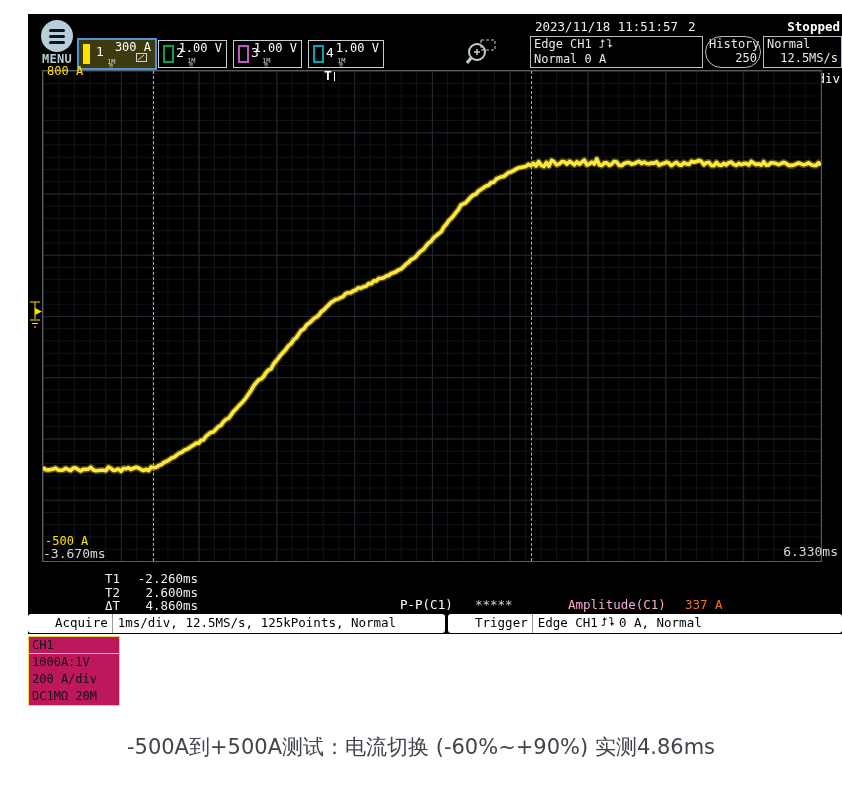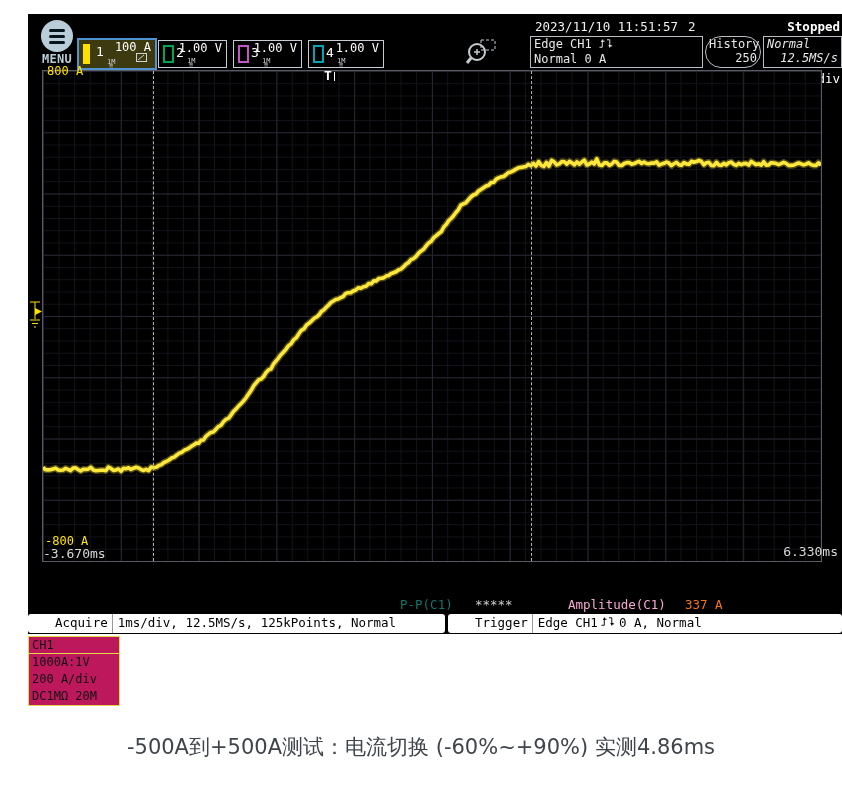--- a/index.html
+++ b/index.html
@@ -30,21 +30,21 @@
   .zoomtool{position:absolute;left:436px;top:25px;}
 
   
   .hdr-date{position:absolute;left:507px;top:6px;font-size:12.5px;color:#f0f0f0;}
   .hdr-count{position:absolute;left:660px;top:6px;font-size:12.5px;color:#f0f0f0;}
   .hdr-state{position:absolute;right:2px;top:6px;font-size:12.5px;font-weight:bold;color:#fff;}
   .hbox{position:absolute;top:22px;height:32px;border:1px solid #b8bec4;font-size:12px;padding:1px 3px;box-sizing:border-box;}
   .hbox .r{text-align:right;}
   .trigbox{left:502px;width:173px;}
   .histbox{left:677px;width:56px;border-radius:16px;}
-  .recbox{left:735px;width:79px;font-style:italic;}
+  .recbox{left:735px;width:79px;}
   .tbdiv{position:absolute;right:2px;top:58px;font-size:12.5px;color:#fff;}
 
   
   .grat{position:absolute;left:14px;top:56px;width:778px;height:490px;box-sizing:content-box;
         border:1px solid #5a5a62;background-color:#000;
         background-image:
           linear-gradient(#262631 1px, transparent 1px),
           linear-gradient(90deg,#262631 1px, transparent 1px),
           linear-gradient(#13131a 1px, transparent 1px),
           linear-gradient(90deg,#13131a 1px, transparent 1px);
@@ -57,21 +57,21 @@
   .amp-top{position:absolute;left:19px;top:51px;font-size:12px;color:#ffe100;}
   .amp-bot{position:absolute;left:17px;top:521px;font-size:12px;color:#ffe100;}
   .time-l{position:absolute;left:15px;top:533px;font-size:13px;color:#d8d8d8;}
   .time-r{position:absolute;right:4px;top:531px;font-size:13px;color:#d8d8d8;}
   .lvlmark{position:absolute;left:0px;top:285px;}
 
   
   .meas{position:absolute;left:77px;top:558px;font-size:12.5px;color:#f0f0f0;}
   .meas .row{height:13.5px;}
   .mval{display:inline-block;width:78px;text-align:right;}
-  .ppl{position:absolute;left:372px;top:584px;font-size:12.5px;color:#0f766e;}
+  .ppl{position:absolute;left:372px;top:584px;font-size:12.5px;color:#ffffff;}
   .ppv{position:absolute;left:447px;top:584px;font-size:12.5px;color:#cfcfcf;}
   .ampl{position:absolute;left:540px;top:584px;font-size:12.5px;color:#f9a8d4;}
   .ampv{position:absolute;left:657px;top:584px;font-size:12.5px;color:#f97316;}
 
   
   .bar{position:absolute;top:600px;height:19px;background:#fff;color:#000;border-radius:3px;
        display:flex;align-items:center;font-size:12.5px;}
   .acqbar{left:0px;width:417px;}
   .trgbar{left:420px;width:394px;}
   .bar .blabel{padding:0 4px 0 3px;border-right:1px solid #9a9a9a;height:100%;display:flex;align-items:center;margin-left:24px;}
@@ -100,21 +100,21 @@
           <i></i>
           <i></i>
           <i></i>
         </div>
       <div class="menu-label">MENU</div>
     </div>
 
     <div class="chbox sel" style="left:49px;width:76px;">
       <span class="cbar" style="border-color: rgb(255, 225, 0); background: rgb(255, 225, 0);"></span>
       <span class="cnum">1</span>
-      <span class="cval">100 A</span>
+      <span class="cval">300 A</span>
       <span class="coup">
           <i>1M</i>
           <i>≡</i>
         </span>
       <span class="probe-ico">
         <svg width="11" height="9" viewBox="0 0 11 9">
             <rect x="0.5" y="0.5" width="10" height="8" fill="none" stroke="#cfd4d8"></rect>
             <line x1="2" y1="7" x2="8" y2="2" stroke="#cfd4d8"></line>
           </svg>
       </span>
@@ -150,21 +150,21 @@
     <div class="zoomtool">
       <svg width="34" height="28" viewBox="0 0 34 28">
         <rect x="17" y="1" width="14" height="10" fill="none" stroke="#c4ccd0" stroke-dasharray="3 2"></rect>
         <circle cx="13" cy="13" r="8" fill="none" stroke="#c4ccd0" stroke-width="2"></circle>
         <line x1="10" y1="13" x2="16" y2="13" stroke="#c4ccd0" stroke-width="1.5"></line>
         <line x1="13" y1="10" x2="13" y2="16" stroke="#c4ccd0" stroke-width="1.5"></line>
         <line x1="7" y1="19" x2="3" y2="24" stroke="#c4ccd0" stroke-width="3"></line>
       </svg>
     </div>
 
-    <div class="hdr-date">2023/11/10 11:51:57</div>
+    <div class="hdr-date">2023/11/18 11:51:57</div>
     <div class="hdr-count">2</div>
     <div class="hdr-state">Stopped</div>
 
     <div class="hbox trigbox">
       <div><span>Edge CH1</span>
         <span class="edge-ico">
           <svg width="15" height="11" viewBox="0 0 16 11" stroke="#e8e8e8" fill="none">
             <path d="M0.5 9.5 H3.5 V3 H6"></path>
               <path d="M2 4 L3.5 0.8 L5 4 Z" fill="#e8e8e8" stroke="none"></path>
             <path d="M8.5 1.5 H11.5 V8 H14"></path>
@@ -187,35 +187,40 @@
       <svg id="wave" width="778" height="490">
         <path id="wglow" fill="none" stroke="#b7a81f" stroke-width="6.5" stroke-opacity="0.45" stroke-linejoin="round" d="M0.0,396.2L2.5,398.7L5.0,398.9L7.5,398.7L10.1,398.0L12.6,397.1L15.1,399.0L17.6,399.2L20.1,399.0L22.6,397.3L25.1,398.5L27.7,399.6L30.2,397.0L32.7,396.9L35.2,398.7L37.7,400.0L40.2,398.3L42.8,398.4L45.3,398.1L47.8,396.3L50.3,399.0L52.8,399.7L55.3,399.5L57.8,399.3L60.4,399.2L62.9,399.7L65.4,396.1L67.9,397.3L70.4,399.5L72.9,399.0L75.4,398.0L78.0,400.2L80.5,397.3L83.0,397.8L85.5,396.7L88.0,398.4L90.5,397.2L93.1,396.3L95.6,397.0L98.1,398.6L100.6,399.5L103.1,398.3L105.6,399.6L108.1,396.1L110.7,396.7L113.3,396.3L115.8,394.5L118.4,393.6L120.9,391.5L123.5,390.3L126.0,389.0L128.6,387.0L131.2,386.1L133.8,384.0L136.4,382.1L139.0,381.2L141.6,379.0L143.9,378.3L146.3,376.9L148.6,375.1L150.9,373.9L153.3,372.0L155.6,372.3L157.9,369.3L160.4,369.0L162.9,365.3L165.3,363.4L167.8,361.4L170.3,360.9L172.7,358.4L175.3,355.6L177.9,354.4L180.5,350.8L183.1,348.3L185.7,347.2L188.3,343.6L190.6,340.3L192.9,338.2L195.3,335.3L197.6,333.1L199.9,330.7L202.7,327.3L205.4,323.2L208.1,319.4L210.8,314.7L213.3,311.7L215.7,308.8L218.2,308.0L220.6,305.5L223.1,301.4L225.5,298.9L228.0,298.0L230.4,293.2L232.9,290.1L235.3,287.3L237.8,283.9L240.3,281.3L242.7,278.6L245.3,274.9L247.9,272.9L250.5,268.9L253.1,266.9L255.7,263.0L258.3,259.3L260.9,257.9L263.5,254.0L266.1,252.1L268.7,249.8L271.3,247.3L273.9,245.8L276.2,243.7L278.5,240.4L280.9,238.9L283.2,236.3L285.5,234.2L287.9,231.5L290.3,230.1L292.8,228.5L295.2,228.0L297.6,226.7L300.1,225.6L302.5,222.7L305.0,221.7L307.6,221.8L310.2,220.0L312.8,219.0L315.3,216.7L317.9,217.3L320.5,215.8L323.1,215.2L325.7,212.6L328.3,212.8L330.8,209.9L333.2,210.0L335.7,207.6L338.2,207.3L340.6,206.9L343.1,205.1L345.6,204.5L348.0,202.6L350.5,201.7L353.0,200.8L355.4,199.0L357.9,198.1L360.4,195.9L362.9,193.3L365.5,191.5L368.0,188.6L370.5,187.6L373.1,185.4L375.6,182.1L378.1,179.9L380.6,178.3L383.2,174.7L385.7,171.9L388.2,170.2L390.8,166.6L393.3,164.6L395.8,162.5L398.3,160.7L400.8,156.0L403.2,153.4L405.6,149.7L408.1,147.5L410.5,144.8L412.9,141.5L415.4,138.6L417.8,134.2L420.3,132.9L422.8,131.8L425.4,128.8L427.9,126.0L430.4,124.0L433.0,123.0L435.5,120.0L438.0,118.4L440.5,116.8L443.1,115.0L445.6,114.2L448.1,111.6L450.7,111.3L453.2,108.2L455.7,106.9L458.2,105.9L460.7,105.5L463.2,103.5L465.6,101.4L468.1,100.9L470.6,99.6L473.0,98.1L475.5,96.8L478.0,96.4L480.4,95.9L482.9,95.5L485.3,93.4L487.8,94.6L490.4,92.3L493.0,95.0L495.6,90.6L498.2,94.3L500.8,95.4L503.4,91.4L506.0,95.1L508.6,89.4L511.1,90.8L513.7,93.9L516.3,92.9L518.9,90.6L521.4,90.8L523.9,93.1L526.4,90.4L528.9,91.9L531.4,93.8L533.9,90.8L536.4,93.2L538.9,91.0L541.3,89.2L543.8,94.0L546.3,93.0L548.8,91.1L551.3,93.0L553.8,87.9L556.3,93.8L558.8,94.5L561.3,91.9L563.8,91.7L566.3,94.3L568.7,93.1L571.2,90.4L573.7,91.0L576.2,94.4L578.7,94.5L581.2,92.5L583.7,91.6L586.2,91.5L588.7,93.2L591.2,92.6L593.7,91.3L596.1,90.4L598.6,92.5L601.1,91.0L603.6,92.5L606.1,92.8L608.6,92.0L611.1,92.1L613.6,90.9L616.1,94.2L618.6,93.0L621.1,92.3L623.6,91.0L626.0,92.2L628.5,94.7L631.0,92.7L633.5,91.3L636.0,93.7L638.5,94.2L641.0,91.6L643.5,92.9L646.0,93.3L648.5,90.3L651.0,91.2L653.4,90.6L655.9,89.4L658.4,90.5L660.9,93.8L663.4,91.7L665.9,91.3L668.4,94.4L670.9,94.6L673.4,91.3L675.9,94.0L678.4,94.4L680.8,92.3L683.3,93.9L685.8,91.7L688.3,91.1L690.8,93.4L693.3,94.4L695.8,92.4L698.3,93.6L700.8,92.6L703.3,92.4L705.8,94.1L708.2,90.5L710.7,92.1L713.2,93.6L715.7,92.9L718.2,94.2L720.7,90.7L723.2,94.1L725.7,93.9L728.2,91.7L730.7,92.0L733.2,92.6L735.7,93.6L738.1,92.6L740.6,91.3L743.1,92.4L745.6,94.4L748.1,94.4L750.6,94.2L753.1,93.0L755.6,92.0L758.1,92.9L760.6,93.9L763.1,93.1L765.5,91.8L768.0,93.6L770.5,94.4L773.0,94.5L775.5,91.8L778.0,94.3"></path>
         <path id="wcore" fill="none" stroke="#ffe83d" stroke-width="3.6" stroke-linejoin="round" d="M0.0,396.2L2.5,398.7L5.0,398.9L7.5,398.7L10.1,398.0L12.6,397.1L15.1,399.0L17.6,399.2L20.1,399.0L22.6,397.3L25.1,398.5L27.7,399.6L30.2,397.0L32.7,396.9L35.2,398.7L37.7,400.0L40.2,398.3L42.8,398.4L45.3,398.1L47.8,396.3L50.3,399.0L52.8,399.7L55.3,399.5L57.8,399.3L60.4,399.2L62.9,399.7L65.4,396.1L67.9,397.3L70.4,399.5L72.9,399.0L75.4,398.0L78.0,400.2L80.5,397.3L83.0,397.8L85.5,396.7L88.0,398.4L90.5,397.2L93.1,396.3L95.6,397.0L98.1,398.6L100.6,399.5L103.1,398.3L105.6,399.6L108.1,396.1L110.7,396.7L113.3,396.3L115.8,394.5L118.4,393.6L120.9,391.5L123.5,390.3L126.0,389.0L128.6,387.0L131.2,386.1L133.8,384.0L136.4,382.1L139.0,381.2L141.6,379.0L143.9,378.3L146.3,376.9L148.6,375.1L150.9,373.9L153.3,372.0L155.6,372.3L157.9,369.3L160.4,369.0L162.9,365.3L165.3,363.4L167.8,361.4L170.3,360.9L172.7,358.4L175.3,355.6L177.9,354.4L180.5,350.8L183.1,348.3L185.7,347.2L188.3,343.6L190.6,340.3L192.9,338.2L195.3,335.3L197.6,333.1L199.9,330.7L202.7,327.3L205.4,323.2L208.1,319.4L210.8,314.7L213.3,311.7L215.7,308.8L218.2,308.0L220.6,305.5L223.1,301.4L225.5,298.9L228.0,298.0L230.4,293.2L232.9,290.1L235.3,287.3L237.8,283.9L240.3,281.3L242.7,278.6L245.3,274.9L247.9,272.9L250.5,268.9L253.1,266.9L255.7,263.0L258.3,259.3L260.9,257.9L263.5,254.0L266.1,252.1L268.7,249.8L271.3,247.3L273.9,245.8L276.2,243.7L278.5,240.4L280.9,238.9L283.2,236.3L285.5,234.2L287.9,231.5L290.3,230.1L292.8,228.5L295.2,228.0L297.6,226.7L300.1,225.6L302.5,222.7L305.0,221.7L307.6,221.8L310.2,220.0L312.8,219.0L315.3,216.7L317.9,217.3L320.5,215.8L323.1,215.2L325.7,212.6L328.3,212.8L330.8,209.9L333.2,210.0L335.7,207.6L338.2,207.3L340.6,206.9L343.1,205.1L345.6,204.5L348.0,202.6L350.5,201.7L353.0,200.8L355.4,199.0L357.9,198.1L360.4,195.9L362.9,193.3L365.5,191.5L368.0,188.6L370.5,187.6L373.1,185.4L375.6,182.1L378.1,179.9L380.6,178.3L383.2,174.7L385.7,171.9L388.2,170.2L390.8,166.6L393.3,164.6L395.8,162.5L398.3,160.7L400.8,156.0L403.2,153.4L405.6,149.7L408.1,147.5L410.5,144.8L412.9,141.5L415.4,138.6L417.8,134.2L420.3,132.9L422.8,131.8L425.4,128.8L427.9,126.0L430.4,124.0L433.0,123.0L435.5,120.0L438.0,118.4L440.5,116.8L443.1,115.0L445.6,114.2L448.1,111.6L450.7,111.3L453.2,108.2L455.7,106.9L458.2,105.9L460.7,105.5L463.2,103.5L465.6,101.4L468.1,100.9L470.6,99.6L473.0,98.1L475.5,96.8L478.0,96.4L480.4,95.9L482.9,95.5L485.3,93.4L487.8,94.6L490.4,92.3L493.0,95.0L495.6,90.6L498.2,94.3L500.8,95.4L503.4,91.4L506.0,95.1L508.6,89.4L511.1,90.8L513.7,93.9L516.3,92.9L518.9,90.6L521.4,90.8L523.9,93.1L526.4,90.4L528.9,91.9L531.4,93.8L533.9,90.8L536.4,93.2L538.9,91.0L541.3,89.2L543.8,94.0L546.3,93.0L548.8,91.1L551.3,93.0L553.8,87.9L556.3,93.8L558.8,94.5L561.3,91.9L563.8,91.7L566.3,94.3L568.7,93.1L571.2,90.4L573.7,91.0L576.2,94.4L578.7,94.5L581.2,92.5L583.7,91.6L586.2,91.5L588.7,93.2L591.2,92.6L593.7,91.3L596.1,90.4L598.6,92.5L601.1,91.0L603.6,92.5L606.1,92.8L608.6,92.0L611.1,92.1L613.6,90.9L616.1,94.2L618.6,93.0L621.1,92.3L623.6,91.0L626.0,92.2L628.5,94.7L631.0,92.7L633.5,91.3L636.0,93.7L638.5,94.2L641.0,91.6L643.5,92.9L646.0,93.3L648.5,90.3L651.0,91.2L653.4,90.6L655.9,89.4L658.4,90.5L660.9,93.8L663.4,91.7L665.9,91.3L668.4,94.4L670.9,94.6L673.4,91.3L675.9,94.0L678.4,94.4L680.8,92.3L683.3,93.9L685.8,91.7L688.3,91.1L690.8,93.4L693.3,94.4L695.8,92.4L698.3,93.6L700.8,92.6L703.3,92.4L705.8,94.1L708.2,90.5L710.7,92.1L713.2,93.6L715.7,92.9L718.2,94.2L720.7,90.7L723.2,94.1L725.7,93.9L728.2,91.7L730.7,92.0L733.2,92.6L735.7,93.6L738.1,92.6L740.6,91.3L743.1,92.4L745.6,94.4L748.1,94.4L750.6,94.2L753.1,93.0L755.6,92.0L758.1,92.9L760.6,93.9L763.1,93.1L765.5,91.8L768.0,93.6L770.5,94.4L773.0,94.5L775.5,91.8L778.0,94.3"></path>
       </svg>
       <div class="cursor" id="c1" style="left: 110px;"></div>
       <div class="cursor" id="c2" style="left: 488px;"></div>
       <span class="tmark" id="tmark" style="left: 281px;">T</span>
     </div>
 
     <div class="amp-top">800 A</div>
-    <div class="amp-bot">-800 A</div>
+    <div class="amp-bot">-500 A</div>
     <div class="time-l">-3.670ms</div>
     <div class="time-r">6.330ms</div>
 
     <span class="lvlmark">
       <svg width="16" height="30" viewBox="0 0 16 30" stroke="#ffe100" fill="none">
         <line x1="2" y1="3" x2="12" y2="3"></line>
           <line x1="7" y1="3" x2="7" y2="20"></line>
         <path d="M7 9 L14 12.5 L7 16 Z" fill="#ffe100" stroke="none"></path>
         <line x1="2" y1="21" x2="12" y2="21"></line>
           <line x1="4" y1="24.5" x2="10" y2="24.5"></line>
           <line x1="6" y1="28" x2="8" y2="28"></line>
       </svg>
     </span>
 
+    <div class="meas">
+      <div class="row"><span>T1</span><span class="mval">-2.260ms</span></div>
+      <div class="row"><span>T2</span><span class="mval">2.600ms</span></div>
+      <div class="row"><span>ΔT</span><span class="mval">4.860ms</span></div>
+    </div>
     <div class="ppl">P-P(C1)</div>
     <div class="ppv">*****</div>
     <div class="ampl">Amplitude(C1)</div>
     <div class="ampv">337 A</div>
 
     <div class="bar acqbar">
       <span class="blabel">Acquire</span>
       <span class="btext">1ms/div, 12.5MS/s, 125kPoints, Normal</span>
     </div>
     <div class="bar trgbar">

